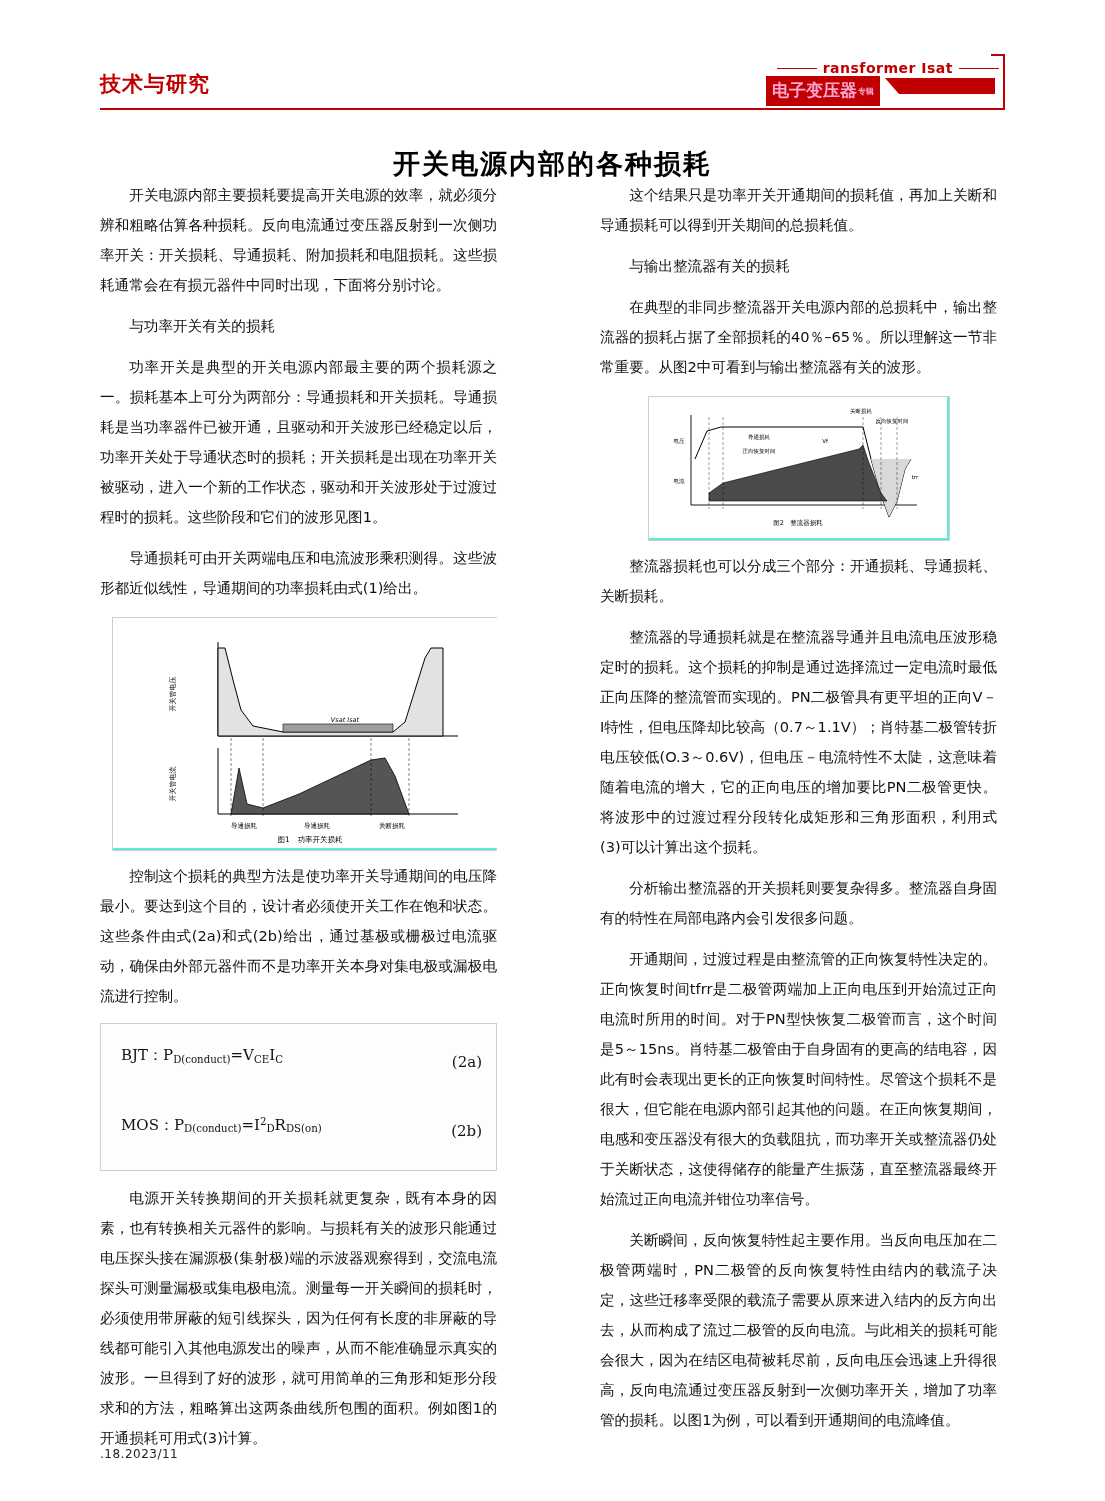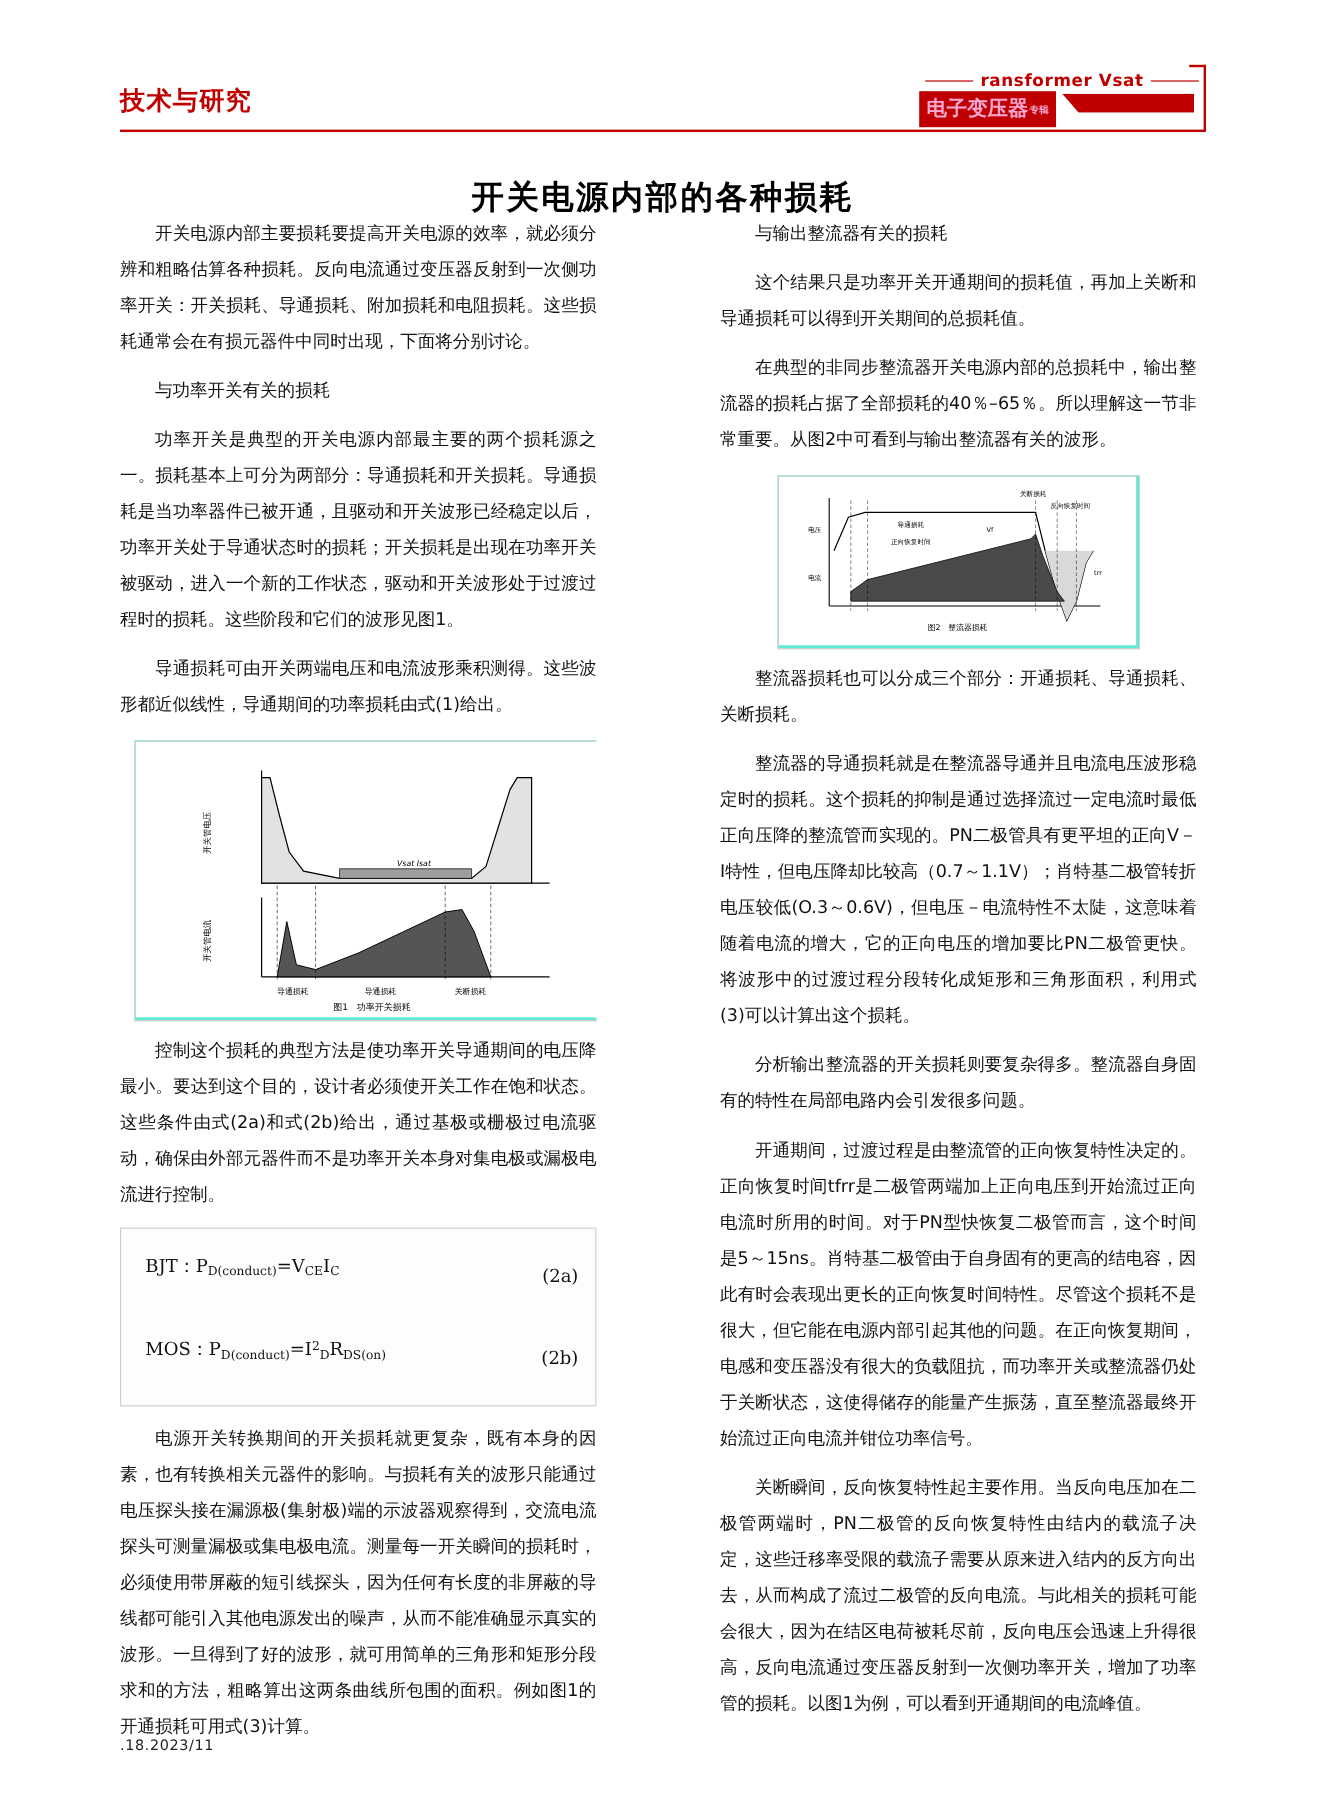--- a/index.html
+++ b/index.html
@@ -125,21 +125,21 @@
 </head>
 <body>
 
 <div class="page">
 
   <div class="header">
     <div class="header-left">技术与研究</div>
 
     <div class="header-right">
       <div class="brandline">
-        <span class="dashes"></span><span>ransformer Vsat</span><span class="dashes"></span>
+        <span class="dashes"></span><span>ransformer Isat</span><span class="dashes"></span>
       </div>
       <div class="logo-tail"></div>
       <div class="logo-box">
         <span>电子变压器</span><span class="sup">专辑</span>
       </div>
       <div class="header-corner"></div>
     </div>
 
     <div class="header-rule"></div>
   </div>
@@ -198,22 +198,22 @@
         <span>(2b)</span>
       </div>
     </div>
 
     <p>电源开关转换期间的开关损耗就更复杂，既有本身的因素，也有转换相关元器件的影响。与损耗有关的波形只能通过电压探头接在漏源极(集射极)端的示波器观察得到，交流电流探头可测量漏极或集电极电流。测量每一开关瞬间的损耗时，必须使用带屏蔽的短引线探头，因为任何有长度的非屏蔽的导线都可能引入其他电源发出的噪声，从而不能准确显示真实的波形。一旦得到了好的波形，就可用简单的三角形和矩形分段求和的方法，粗略算出这两条曲线所包围的面积。例如图1的开通损耗可用式(3)计算。</p>
 
   </div>
 
   <div class="col col-right">
 
+    <p>这个结果只是功率开关开通期间的损耗值，再加上关断和导通损耗可以得到开关期间的总损耗值。</p>
     <p>与输出整流器有关的损耗</p>
-    <p>这个结果只是功率开关开通期间的损耗值，再加上关断和导通损耗可以得到开关期间的总损耗值。</p>
     <p>在典型的非同步整流器开关电源内部的总损耗中，输出整流器的损耗占据了全部损耗的40％–65％。所以理解这一节非常重要。从图2中可看到与输出整流器有关的波形。</p>
 
     <div class="fig fig2">
       <svg width="298" height="141" viewBox="0 0 298 141">
         <rect x="0" y="0" width="298" height="141" fill="#fff"></rect>
         <g stroke="#000" fill="none" stroke-width=".9">
           <line x1="42" y1="18" x2="42" y2="108"></line>
           <line x1="42" y1="108" x2="268" y2="108"></line>
         </g>
 

